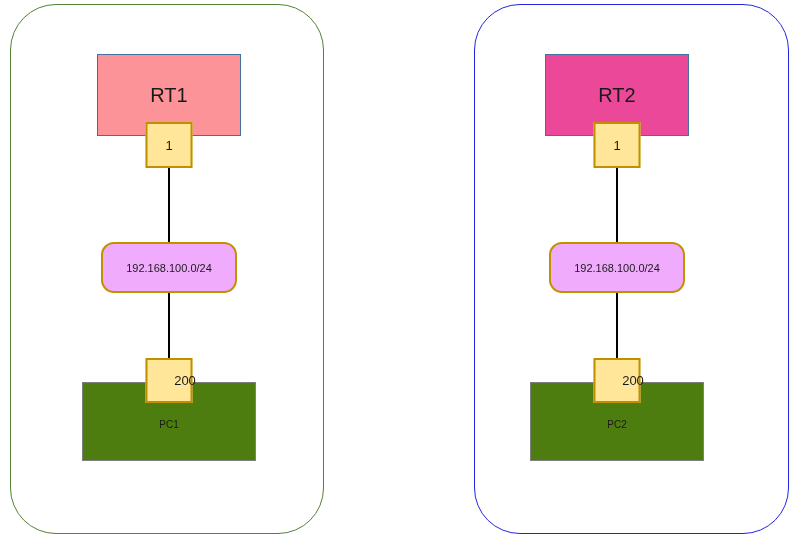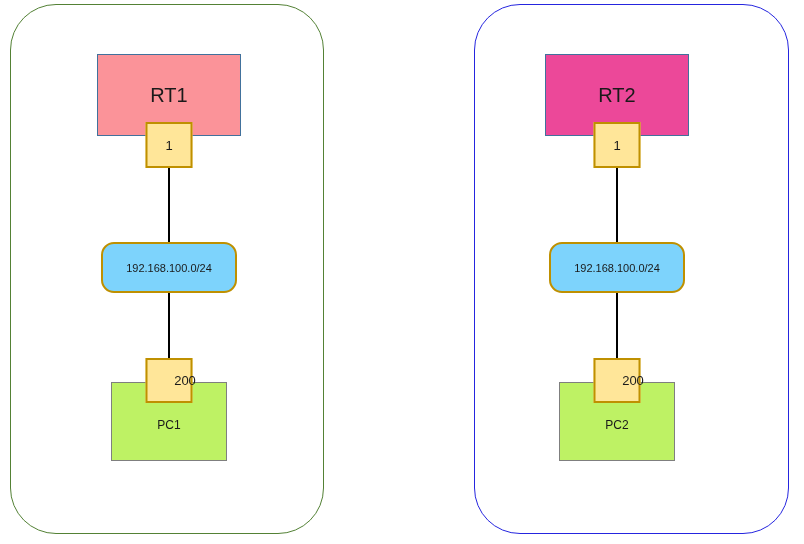--- a/index.html
+++ b/index.html
@@ -67,33 +67,33 @@
     background: #000000;
     z-index: 1;
   }
   .wire-upper { top: 162px; height: 76px; }
   .wire-lower { top: 287px; height: 67px; }
 
   .netbox {
     top: 237px;
     width: 136px;
     height: 51px;
-    background: #7dd3fc;
+    background: #f0abfc;
     border: 2px solid #BF9000;
     border-radius: 13px;
     font-size: 11px;
     z-index: 3;
   }
   .pc {
     top: 377px;
-    width: 116px;
+    width: 174px;
     height: 79px;
-    background: #bef264;
+    background: #4d7c0f;
     border: 1px solid #7F7F7F;
-    font-size: 12px;
+    font-size: 10px;
     z-index: 2;
   }
   .pc .pc-label { margin-top: 6px; }
 </style>
 </head>
 <body>
 
 <div class="canvas">
 
   <div class="panel panel-left">

